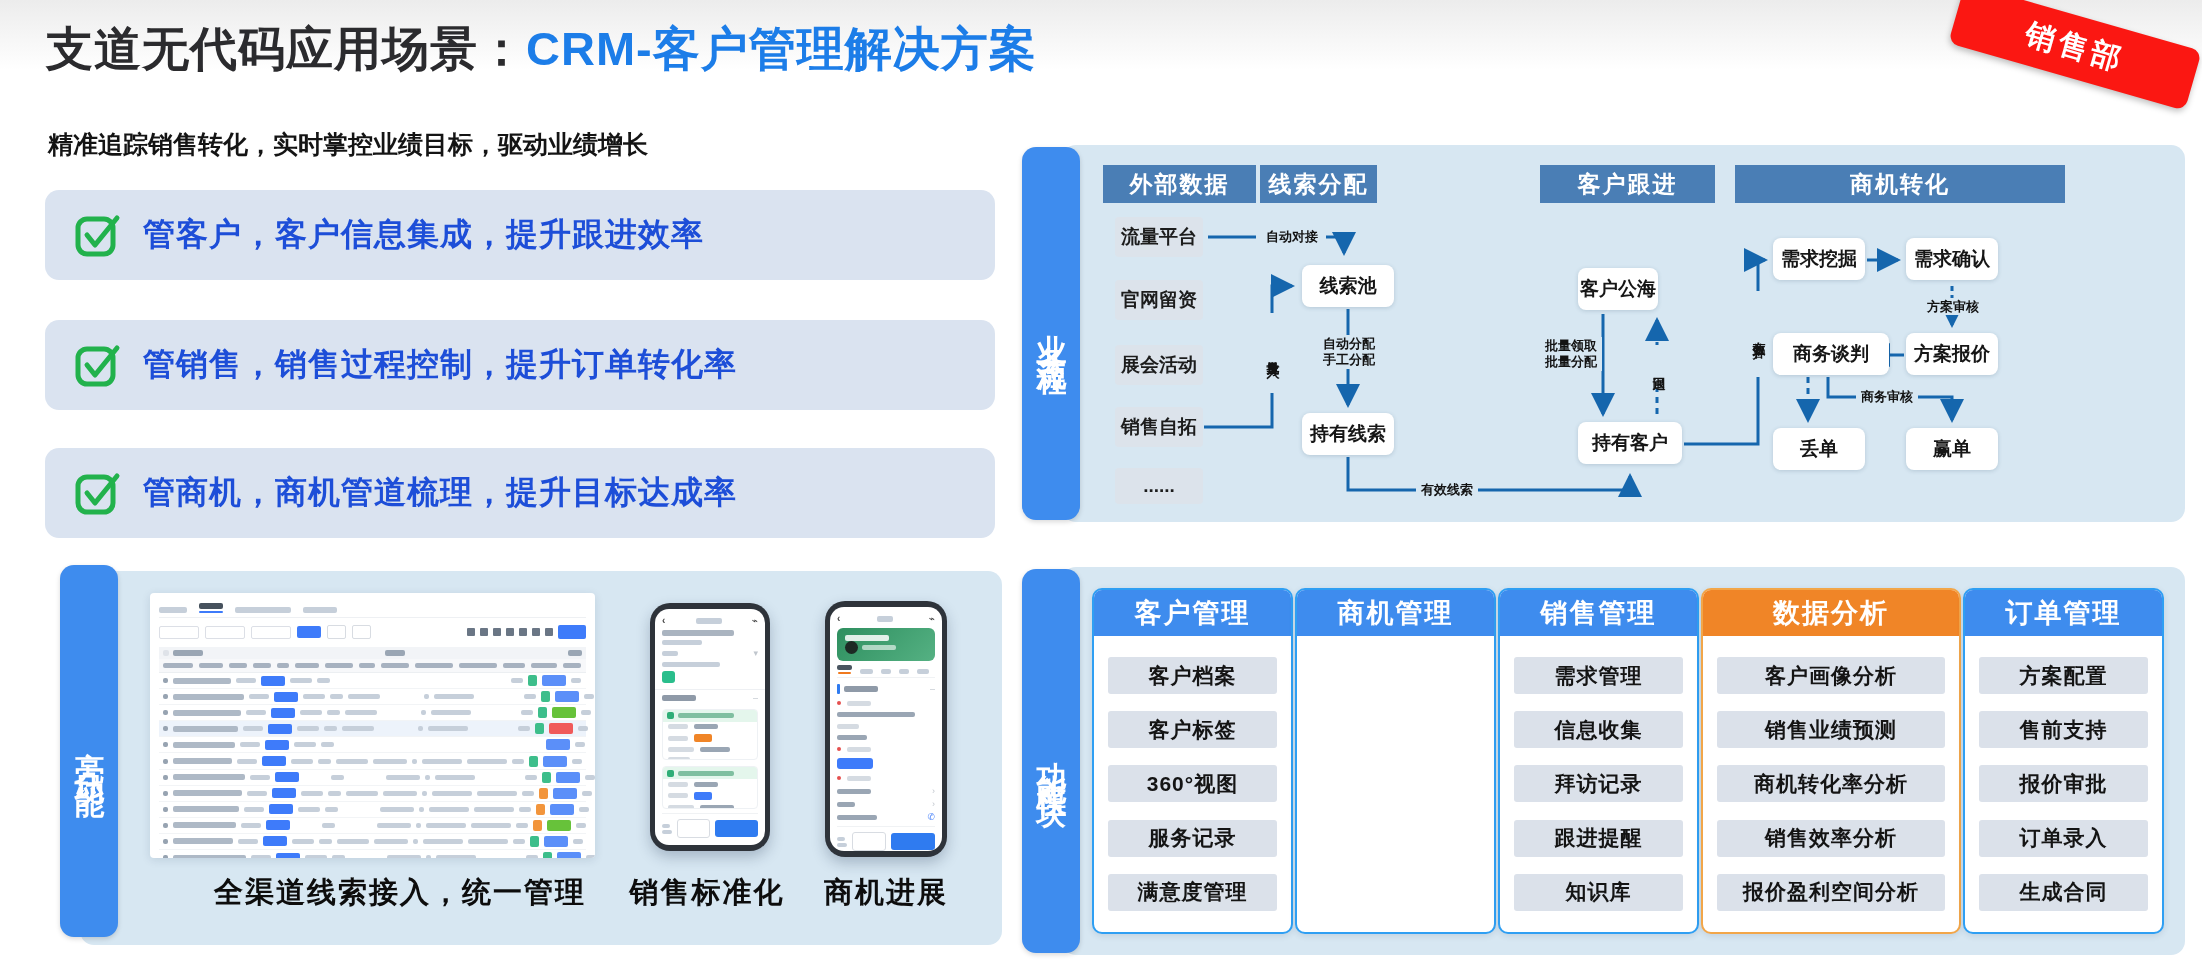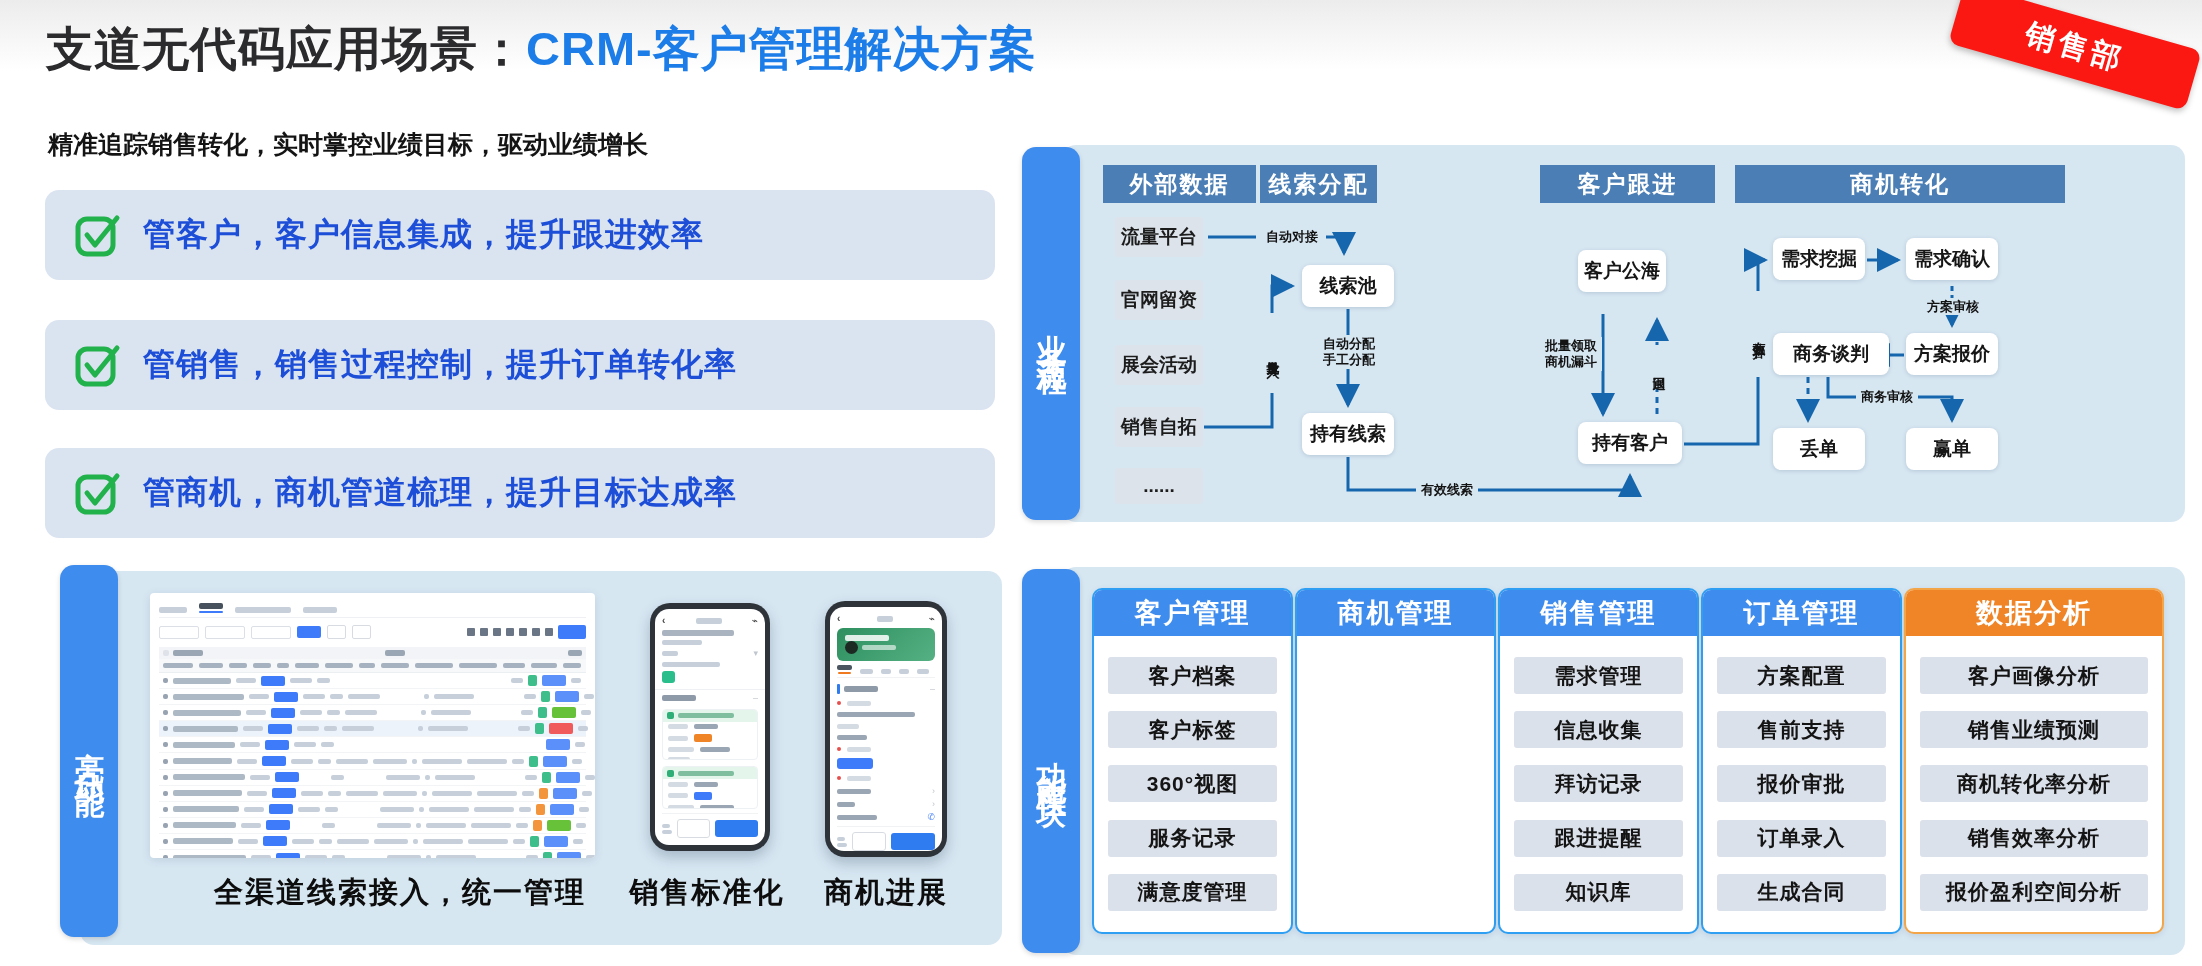--- a/index.html
+++ b/index.html
@@ -183,39 +183,39 @@
   <div class="flow-head" style="left:713px;width:330px">商机转化</div>
 
   <div class="src-box" style="top:72px">流量平台</div>
   <div class="src-box" style="top:135px">官网留资</div>
   <div class="src-box" style="top:200px">展会活动</div>
   <div class="src-box" style="top:262px">销售自拓</div>
   <div class="src-box" style="top:323px;height:36px">......</div>
 
   <div class="node" style="left:280px;top:120px;width:92px">线索池</div>
   <div class="node" style="left:280px;top:268px;width:92px">持有线索</div>
-  <div class="node" style="left:556px;top:105px;width:88px">客户公海</div>
+  <div class="node" style="left:556px;top:123px;width:80px">客户公海</div>
   <div class="node" style="left:556px;top:277px;width:104px">持有客户</div>
   <div class="node" style="left:751px;top:93px;width:92px">需求挖掘</div>
   <div class="node" style="left:884px;top:93px;width:92px">需求确认</div>
   <div class="node" style="left:751px;top:188px;width:116px">商务谈判</div>
   <div class="node" style="left:884px;top:188px;width:92px">方案报价</div>
   <div class="node" style="left:751px;top:283px;width:92px">丢单</div>
   <div class="node" style="left:884px;top:283px;width:92px">赢单</div>
 
   <div class="e-label" style="left:236px;top:83px;width:68px;height:17px">自动对接</div>
   <div class="e-label vert" style="left:240px;top:168px;width:21px;height:80px">批量导入</div>
   <div class="e-label" style="left:296px;top:190px;width:62px;height:34px;flex-direction:column">
     <span>自动分配</span>
     <span>手工分配</span>
   </div>
   <div class="e-label" style="left:394px;top:336px;width:62px;height:18px">有效线索</div>
   <div class="e-label" style="left:518px;top:192px;width:62px;height:34px;flex-direction:column">
     <span>批量领取</span>
-    <span>商机漏斗</span>
+    <span>批量分配</span>
   </div>
   <div class="e-label vert" style="left:627px;top:200px;width:19px;height:44px">退回</div>
   <div class="e-label vert" style="left:726px;top:146px;width:21px;height:86px">有效客户</div>
   <div class="e-label" style="left:900px;top:153px;width:62px;height:17px">方案审核</div>
   <div class="e-label" style="left:834px;top:243px;width:62px;height:17px">商务审核</div>
 </div>
 
 <div class="hl-wrap">
   <div class="panel-bg"></div>
   <div class="v-side">亮点功能</div>
@@ -643,34 +643,34 @@
       <div class="mod-card blue">
         <div class="mod-head">销售管理</div>
         <div class="mod-body">
           <div class="mod-chip">需求管理</div>
           <div class="mod-chip">信息收集</div>
           <div class="mod-chip">拜访记录</div>
           <div class="mod-chip">跟进提醒</div>
           <div class="mod-chip">知识库</div>
         </div>
       </div>
+      <div class="mod-card orange">
+        <div class="mod-head">数据分析</div>
+        <div class="mod-body">
+          <div class="mod-chip">客户画像分析</div>
+          <div class="mod-chip">销售业绩预测</div>
+          <div class="mod-chip">商机转化率分析</div>
+          <div class="mod-chip">销售效率分析</div>
+          <div class="mod-chip">报价盈利空间分析</div>
+        </div>
+      </div>
       <div class="mod-card blue">
         <div class="mod-head">订单管理</div>
         <div class="mod-body">
           <div class="mod-chip">方案配置</div>
           <div class="mod-chip">售前支持</div>
           <div class="mod-chip">报价审批</div>
           <div class="mod-chip">订单录入</div>
           <div class="mod-chip">生成合同</div>
         </div>
       </div>
-      <div class="mod-card orange">
-        <div class="mod-head">数据分析</div>
-        <div class="mod-body">
-          <div class="mod-chip">客户画像分析</div>
-          <div class="mod-chip">销售业绩预测</div>
-          <div class="mod-chip">商机转化率分析</div>
-          <div class="mod-chip">销售效率分析</div>
-          <div class="mod-chip">报价盈利空间分析</div>
-        </div>
-      </div>
     </div>
 </div>
 
 </body></html>

